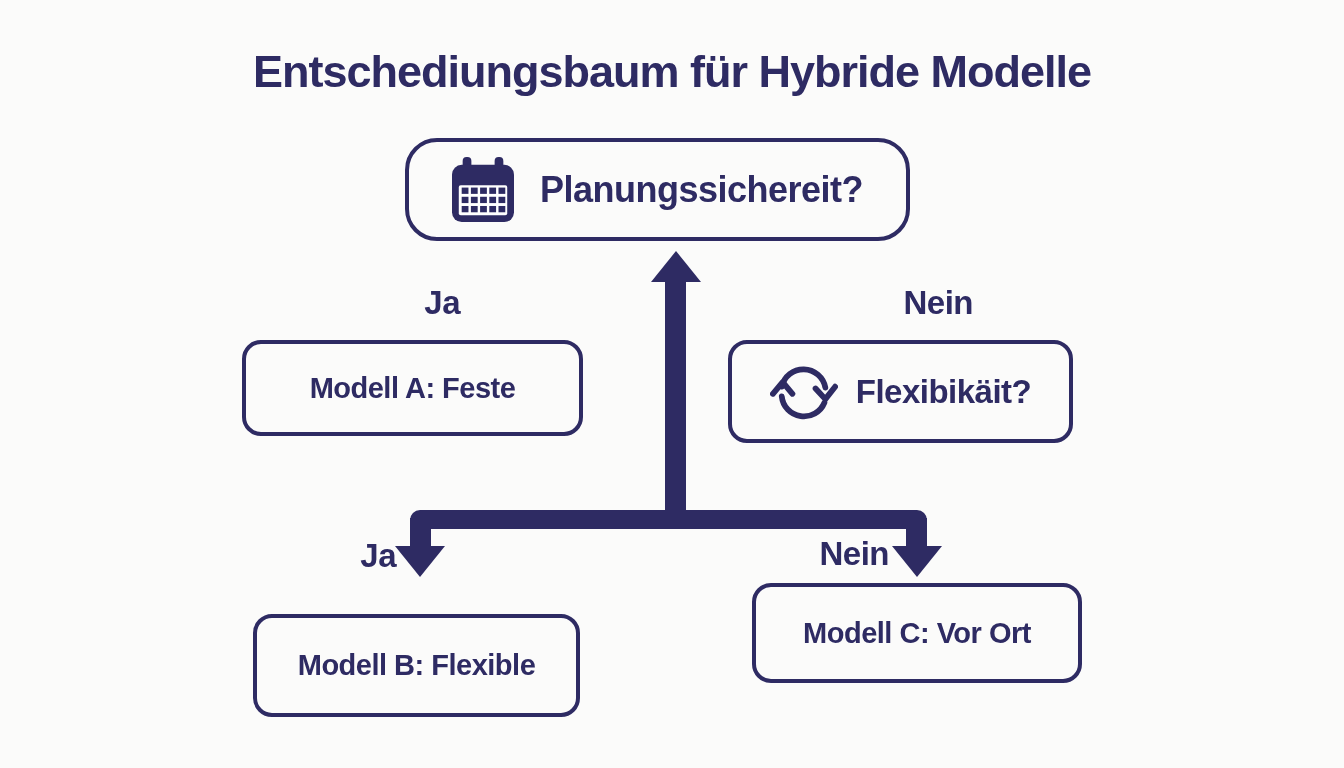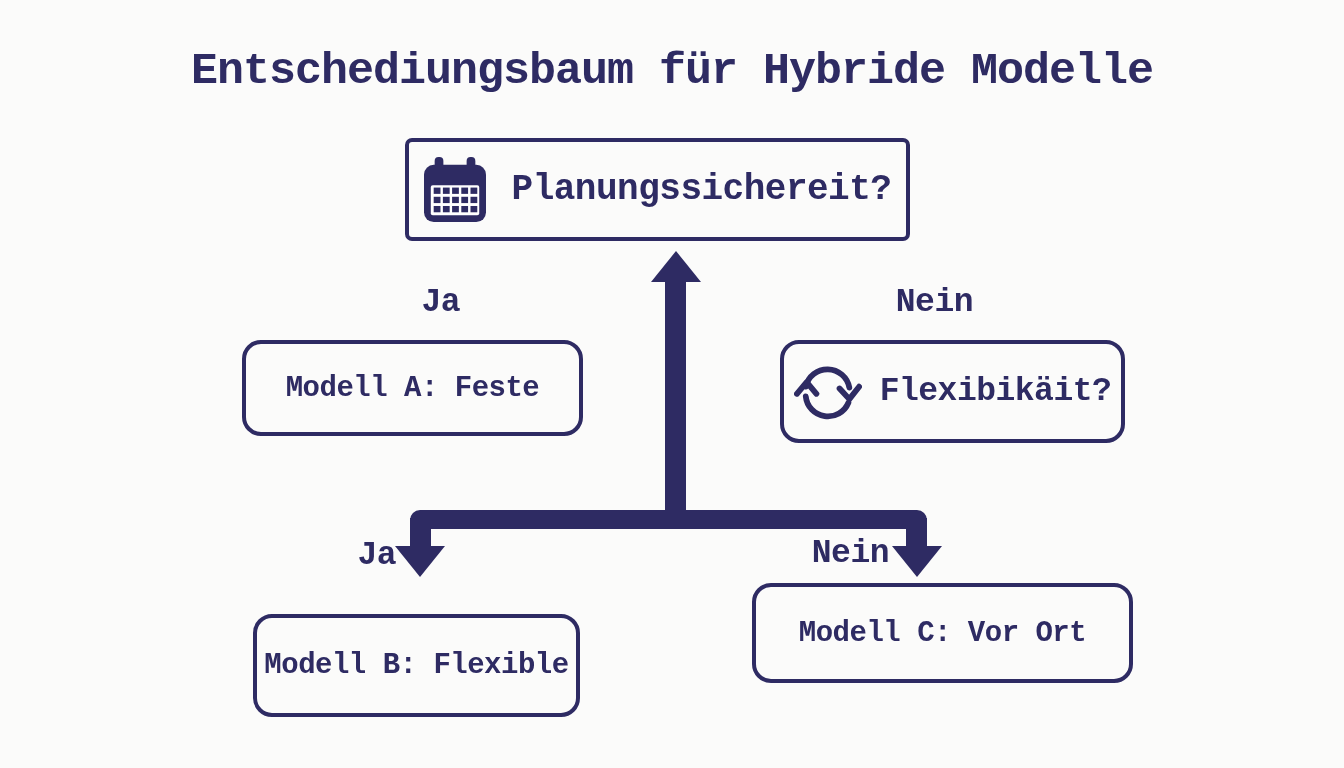--- a/index.html
+++ b/index.html
@@ -7,21 +7,21 @@
     --bg: #fbfbfa;
   }
   * { margin: 0; padding: 0; box-sizing: border-box; }
   html, body { background: #ffffff; }
   .canvas {
     position: relative;
     width: 1344px;
     height: 768px;
     background: var(--bg);
     overflow: hidden;
-    font-family: Liberation Mono, monospace;
+    font-family: Liberation Sans, sans-serif;
     font-weight: 700;
     color: var(--navy);
   }
   .page-title {
     position: absolute;
     top: 46px; left: 0; right: 0;
     text-align: center;
     font-size: 45px;
     letter-spacing: -1px;
     color: var(--navy);
@@ -31,46 +31,46 @@
     border: 4px solid var(--navy);
     border-radius: 19px;
     background: transparent;
     display: flex;
     align-items: center;
     justify-content: center;
   }
   .node-root {
     left: 405px; top: 138px;
     width: 505px; height: 103px;
-    border-radius: 7px;
+    border-radius: 32px;
     gap: 26px;
     padding: 0 22px;
   }
   .node-root .node-label { font-size: 36px; letter-spacing: -0.5px; }
   .node-a {
     left: 242px; top: 340px;
     width: 341px; height: 96px;
     flex-direction: column;
   }
   .node-flex {
-    left: 780px; top: 340px;
+    left: 728px; top: 340px;
     width: 345px; height: 103px;
     gap: 18px;
     padding: 0 14px;
   }
   .node-flex .node-label { font-size: 33px; letter-spacing: -0.5px; }
   .node-b {
     left: 253px; top: 582px;
     width: 327px; height: 103px;
     flex-direction: column;
     margin-top: 32px;
   }
   .node-c {
     left: 752px; top: 583px;
-    width: 381px; height: 100px;
+    width: 330px; height: 100px;
     flex-direction: column;
   }
   .two-line { text-align: center; font-size: 29px; line-height: 37px; letter-spacing: -0.5px; }
   .branch-label {
     position: absolute;
     text-align: right;
     font-size: 33px;
     letter-spacing: -0.5px;
   }
   .lbl-ja-top   { left: 375px; top: 284px; width: 85px; }

